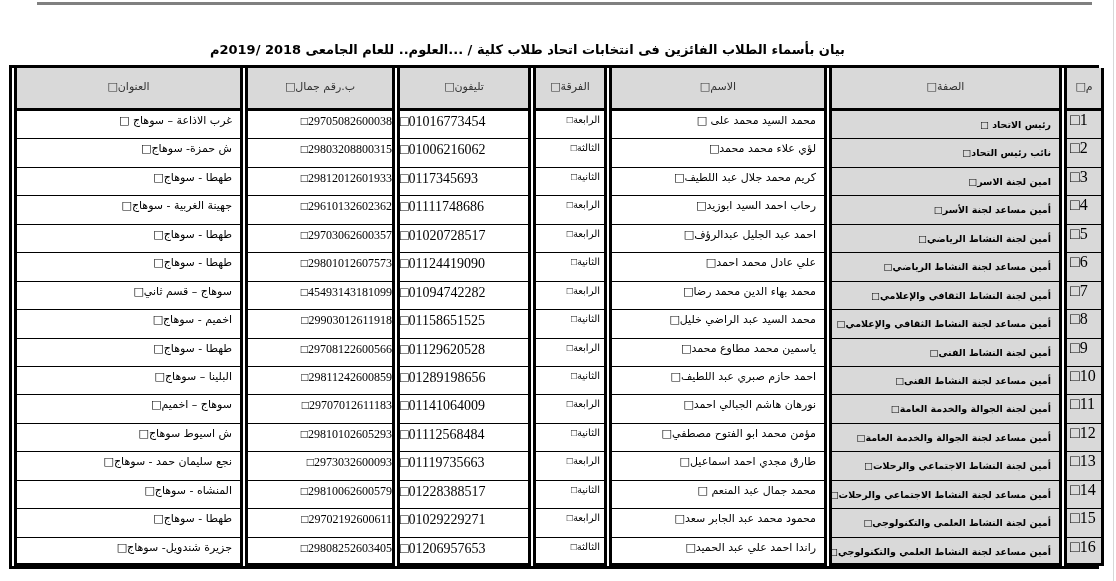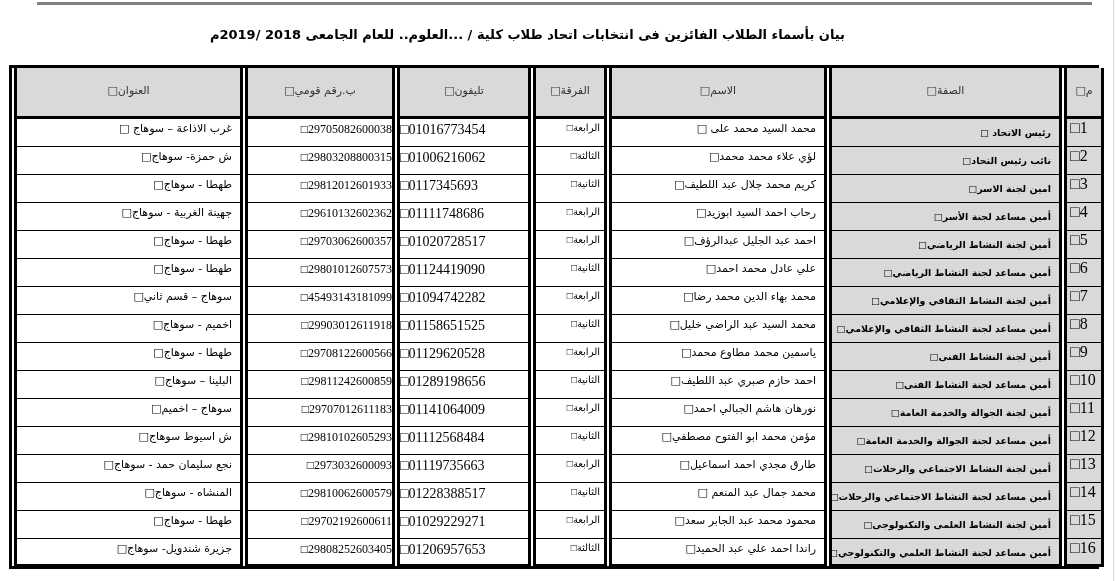--- a/index.html
+++ b/index.html
@@ -1,40 +1,40 @@
 <!DOCTYPE html>
 <html><head>
   <meta charset="utf-8">
   <style>
     * { box-sizing: border-box; margin: 0; padding: 0; }
     html, body { width: 1116px; height: 581px; background: #ffffff; overflow: hidden; }
     body { position: relative; font-family: "DejaVu Sans", sans-serif; color: #000; }
     .topbar { position: absolute; left: 37px; top: 2px; width: 1055px; height: 3px; background: #808080; }
     .rightedge { position: absolute; left: 1113px; top: 0; width: 1px; height: 581px; background: #d8d8d8; }
     .title {
-      position: absolute; left: 300px; top: 24px; width: 545px; height: 22px;
+      position: absolute; left: 300px; top: 39px; width: 545px; height: 22px;
       direction: rtl; text-align: center;
       font-family: "DejaVu Sans", sans-serif; font-weight: bold; font-size: 13px; line-height: 22px;
       white-space: nowrap;
     }
     .tbl-wrap {
       position: absolute; left: 9px; top: 65px; width: 1090px; height: 504px;
       border: 3px solid #000; background: #fff;
     }
     table {
       direction: rtl; border-collapse: separate; border-spacing: 2px 0;
       width: 100%; height: 100%; table-layout: fixed;
     }
     th, td {
       border-left: 3px solid #000; border-right: 3px solid #000;
       border-bottom: 1px solid #000;
       font-weight: normal; vertical-align: top; overflow: hidden; white-space: nowrap;
     }
     thead th {
-      height: 51px; background: #d9d9d9; border-top: 0; border-bottom: 3px solid #000;
+      height: 43px; background: #d9d9d9; border-top: 0; border-bottom: 3px solid #000;
       font-family: "DejaVu Sans", sans-serif; font-size: 11px; color: #333;
       text-align: center; vertical-align: middle; padding-bottom: 4px;
     }
     tbody tr:last-child td { border-bottom: 3px solid #000; }
     td { background: #fff; font-size: 12px; height: 28px; padding-top: 3px; }
     td.c-num { background: #d9d9d9; font-family: "Liberation Serif", serif; font-size: 16px; text-align: left; padding-left: 3px; padding-top: 0; direction: ltr; }
     td.c-role { background: #d9d9d9; font-family: "DejaVu Sans", sans-serif; font-weight: bold; font-size: 9.5px; text-align: right; padding-right: 8px; padding-top: 8px; }
     td.c-name { font-family: "DejaVu Sans", sans-serif; font-size: 11px; text-align: right; padding-right: 8px; margin-left: 8px; }
     td.c-year { font-family: Liberation Sans, sans-serif; font-size: 10px; text-align: right; padding-right: 4px; }
     td.c-phone { font-family: "Liberation Serif", serif; font-size: 14px; text-align: left; direction: ltr; }
@@ -60,21 +60,21 @@
       <col style="width:150px">
       <col style="width:229px">
     </colgroup>
     <thead>
       <tr>
         <th>م□</th>
         <th>الصفة□</th>
         <th>الاسم□</th>
         <th>الفرقة□</th>
         <th>تليفون□</th>
-        <th>ب.رقم قومي□</th>
+        <th>ب.رقم جمال□</th>
         <th>العنوان□</th>
       </tr>
     </thead>
     <tbody id="rows">
       <tr>
           <td class="c-num">□1</td>
           <td class="c-role">رئيس الاتحاد □</td>
           <td class="c-name">محمد السيد محمد على □</td>
           <td class="c-year">الرابعة□</td>
           <td class="c-phone">□01016773454</td>

